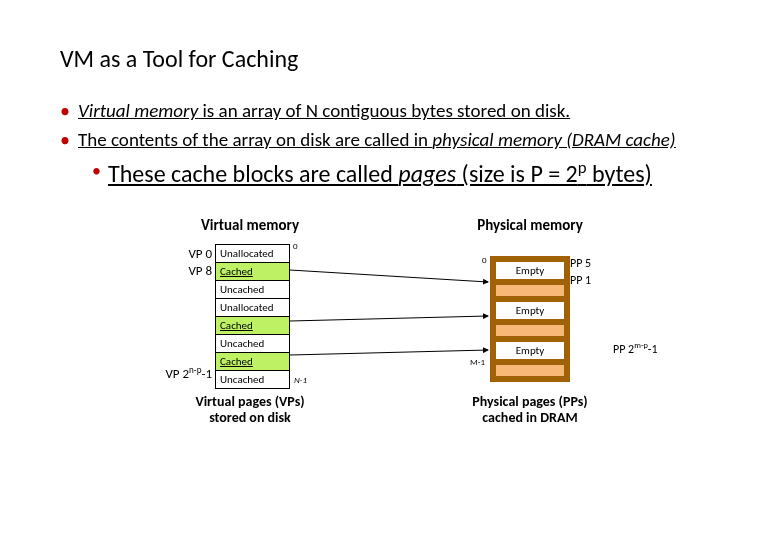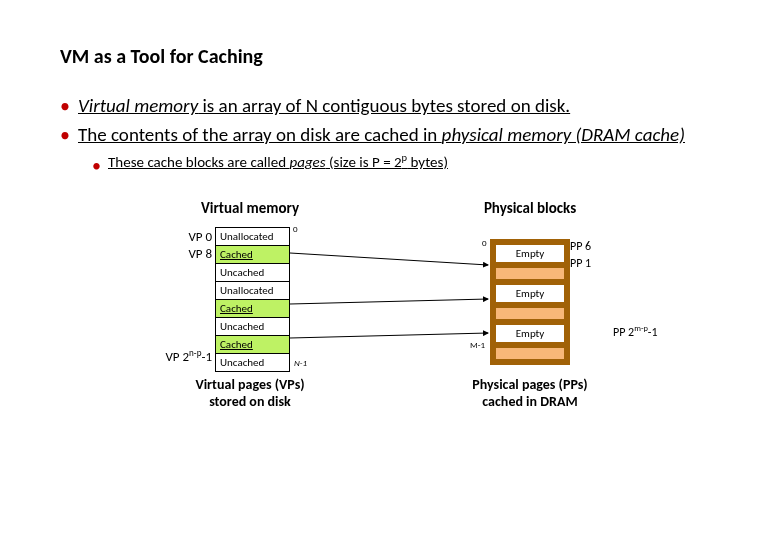--- a/index.html
+++ b/index.html
@@ -1,23 +1,23 @@
 <!DOCTYPE html>
 <html><head>
 <meta charset="utf-8">
 <style>
   * { box-sizing: border-box; margin: 0; padding: 0; }
   html, body { width: 780px; height: 540px; background: #fff; font-family: Calibri, Arial, sans-serif; color: #000; }
   .slide { padding: 44px 60px 0 60px; }
-  .title { font-size: 20px; font-weight: 700; margin-bottom: 26px; }
+  .title { font-size: 24px; font-weight: 400; margin-bottom: 26px; }
   .bullets { list-style: none; text-decoration: underline; }
   .bullets > li { font-size: 19px; line-height: 1.3; margin-bottom: 4px; position: relative; padding-left: 18px; }
   .bullets > li::before { content: "•"; position: absolute; left: 0; color: #c00000; font-size: 20px; line-height: 1; top: 2px; }
   .bullets .sub { list-style: none; margin-top: 6px; }
-  .bullets .sub li { font-size: 15px; position: relative; padding-left: 30px; line-height: 1.3; }
+  .bullets .sub li { font-size: 24px; position: relative; padding-left: 30px; line-height: 1.3; }
   .bullets .sub li::before { content: "•"; position: absolute; left: 14px; color: #c00000; font-size: 18px; top: 2px; }
   .em { font-style: italic; }
   .underline { text-decoration: underline; }
   .diagram { position: relative; width: 660px; height: 230px; margin-top: 26px; }
   .col-head { font-size: 15px; font-weight: 700; position: absolute; text-align: center; }
   .vm-table { position: absolute; left: 155px; top: 28px; border-collapse: collapse; padding-left: 39px; }
   .vm-table td { border: 1px solid #000; width: 74px; height: 17px; font-size: 11px; padding: 0 4px; line-height: 17px; }
   .cached { background: #bef264; text-decoration: underline; }
   .vp-label { position: absolute; font-size: 13px; text-align: right; width: 42px; }
   .pm-table { position: absolute; left: 430px; top: 40px; border-collapse: collapse; }
@@ -34,33 +34,33 @@
 
 <div class="slide">
 
   <h1 class="title">VM as a Tool for Caching</h1>
 
   <ul class="bullets">
     <li>
       <span class="em underline">Virtual memory</span><span> is an array of N contiguous bytes stored on disk.</span>
     </li>
     <li>
-      <span>The contents of the array on disk are cached in </span><span class="em underline">physical memory (DRAM cache)</span>
+      <span>The contents of the array on disk are called in </span><span class="em underline">physical memory (DRAM cache)</span>
       <ul class="sub">
         <li>
           <span>These cache blocks are called </span><span class="em">pages</span><span> (size is P = 2</span><span class="sup">p</span><span> bytes)</span>
         </li>
       </ul>
     </li>
   </ul>
 
   <div class="diagram">
 
     <div class="col-head" style="left:120px; top:0; width:140px;">Virtual memory</div>
-    <div class="col-head" style="left:400px; top:0; width:140px;">Physical blocks</div>
+    <div class="col-head" style="left:400px; top:0; width:140px;">Physical memory</div>
 
     <div class="vp-label" style="left:110px; top:30px;">VP 0</div>
     <div class="vp-label" style="left:110px; top:47px;">VP 8</div>
     <div class="vp-label" style="left:100px; top:150px; width:52px;">
       <span>VP 2</span><span class="sup">n-p</span><span>-1</span>
     </div>
 
     <div class="tiny" style="left:233px; top:24px;">0</div>
     <div class="tiny" style="left:234px; top:158px;font-style:italic;">N-1</div>
 
@@ -112,21 +112,21 @@
           </tr>
       <tr>
             <td>Empty</td>
           </tr>
       <tr>
             <td class="pm-filled"></td>
           </tr>
     </tbody>
       </table>
 
-    <div class="pp-label" style="left:510px; top:40px;">PP 6</div>
+    <div class="pp-label" style="left:510px; top:40px;">PP 5</div>
     <div class="pp-label" style="left:510px; top:57px;">PP 1</div>
     <div class="pp-label" style="left:510px; top:126px;margin-left:43px;">
       <span>PP 2</span><span class="sup">m-p</span><span>-1</span>
     </div>
 
     <svg class="arrows">
       <defs>
         <marker id="ah" markerWidth="6" markerHeight="6" refX="5" refY="3" orient="auto">
           <path d="M0,0 L6,3 L0,6 Z" fill="#000"></path>
         </marker>

